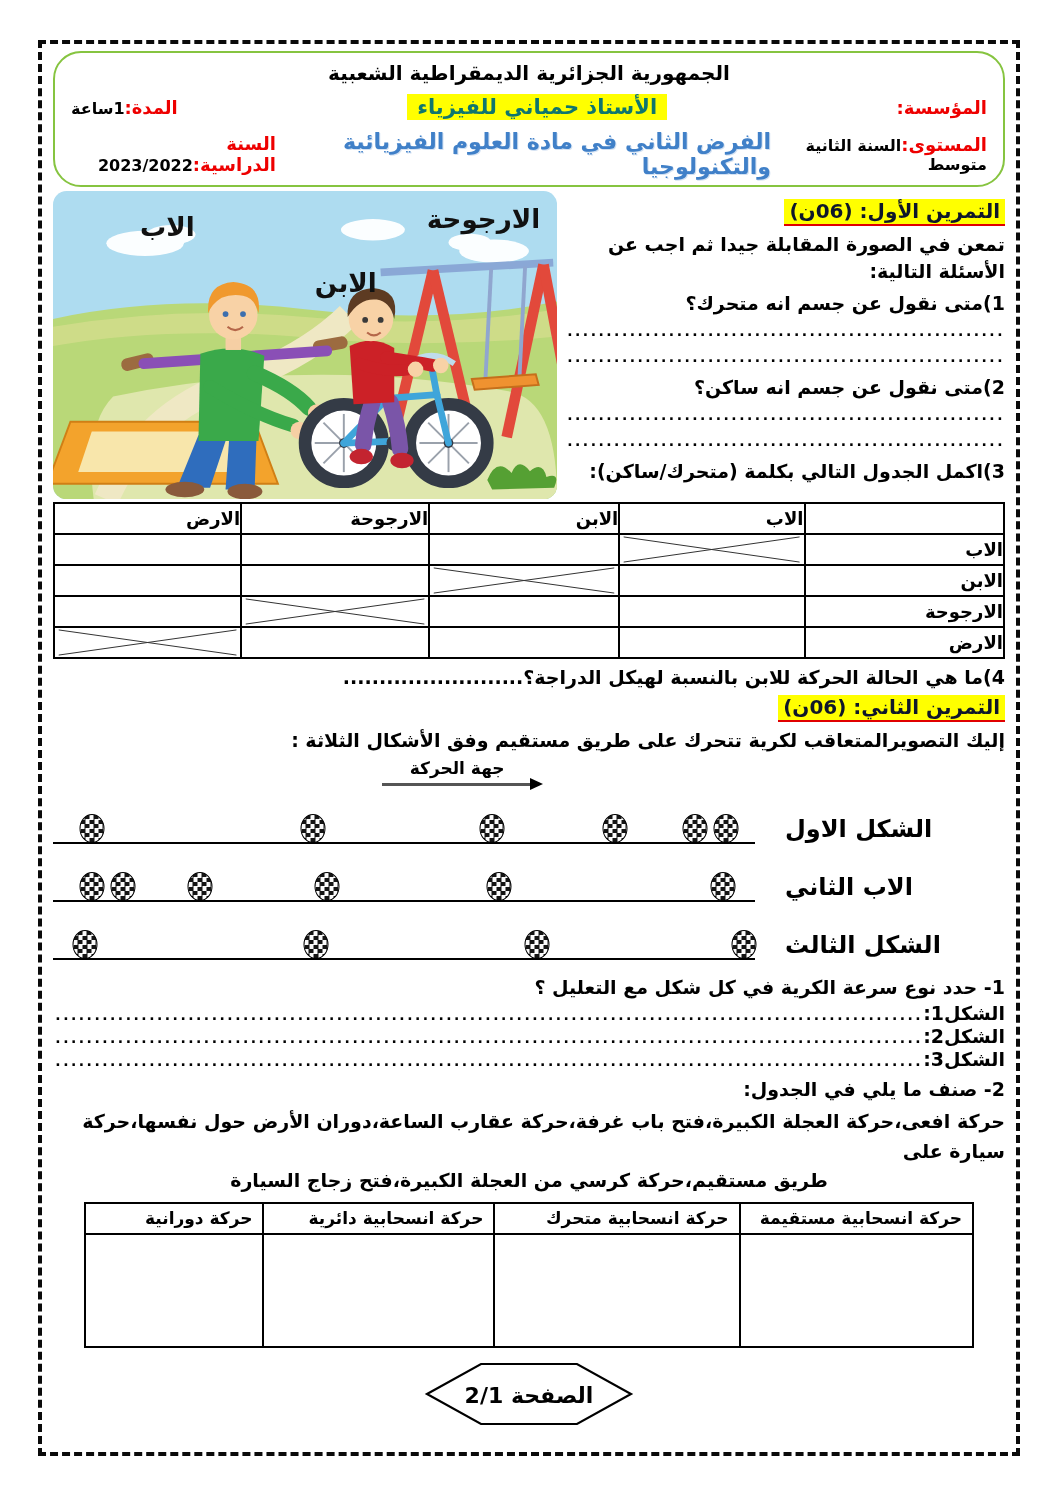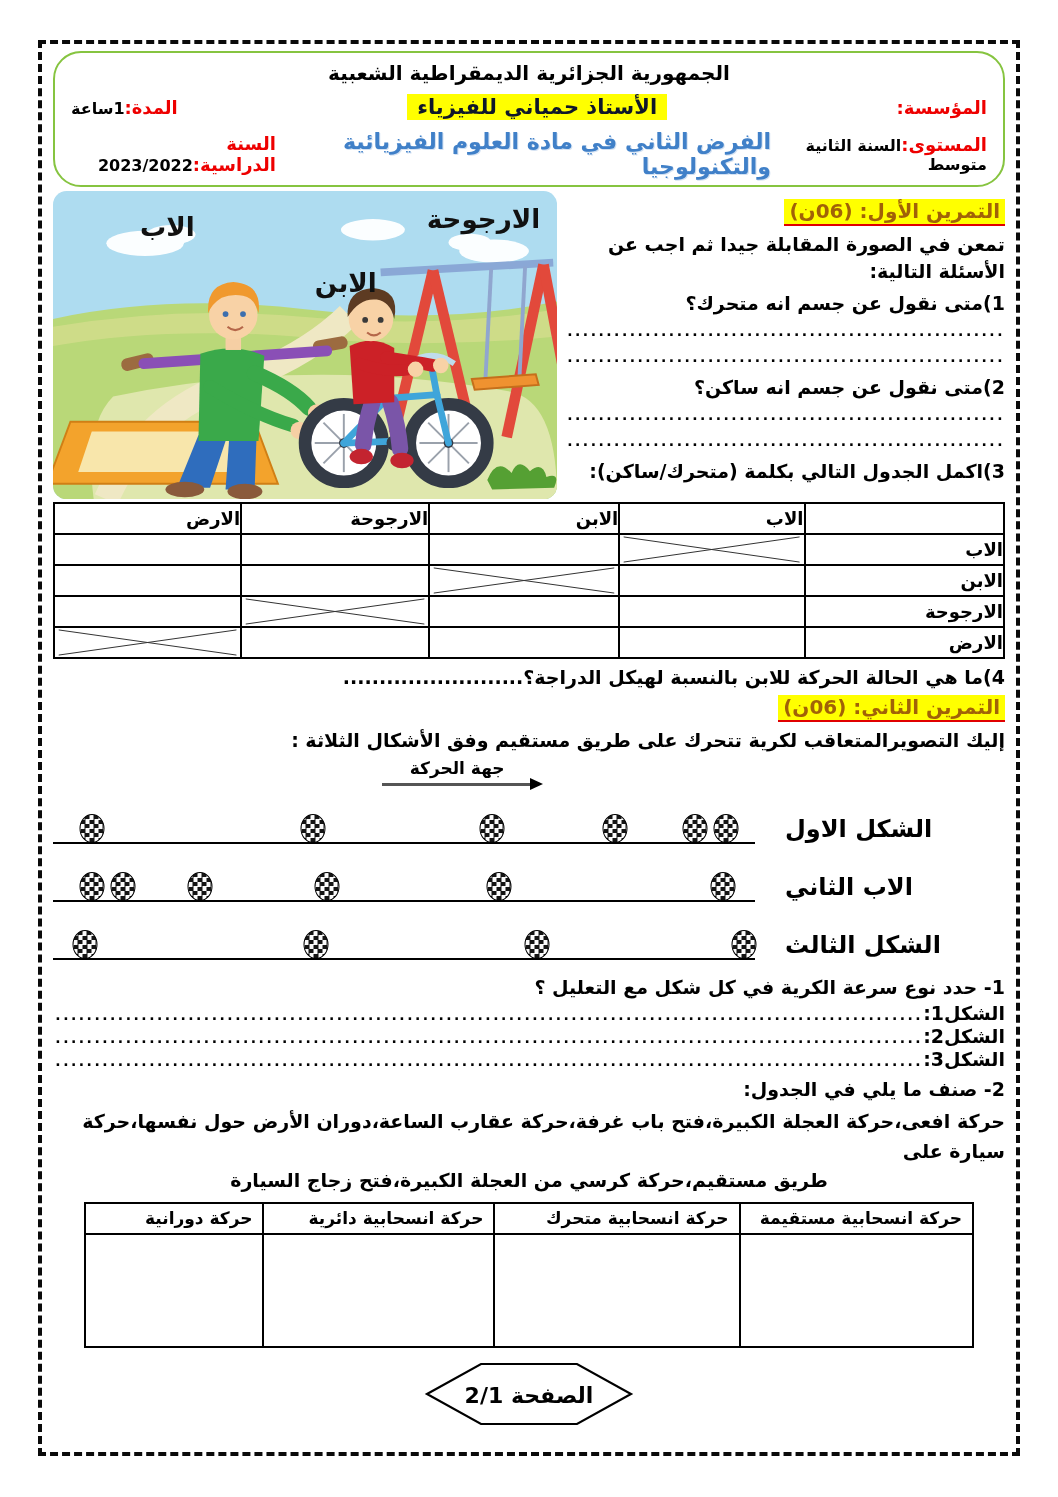--- a/index.html
+++ b/index.html
@@ -15,30 +15,30 @@
   
   .header-box {
     border:2.5px solid #86c440; border-radius:28px;
     padding:8px 16px 10px; height:136px; margin-top:2px;
   }
   .republic { text-align:center; font-weight:bold; font-size:20px; }
   .hrow { display:flex; align-items:center; justify-content:space-between; margin-top:9px; }
   .red-label { color:#ee0000; font-weight:bold; font-size:18px; }
   .black-val { font-weight:bold; font-size:16px; }
   .teacher-hl {
-    background:#ffff00; color:#0f172a; font-weight:bold; font-size:21px;
+    background:#ffff00; color:#0f766e; font-weight:bold; font-size:21px;
     padding:1px 10px;
   }
   .exam-title {
     color:#4080c8; font-weight:bold; font-size:22px;
     text-shadow:1px 1px 0 #d3e1f2;
   }
   
   .ex-title {
-    display:inline-block; background:#ffff00; color:#a16207; font-weight:bold;
+    display:inline-block; background:#ffff00; color:#0f172a; font-weight:bold;
     font-size:20px; border-bottom:2.5px solid #e00000; padding:0 5px 1px;
   }
   .title-row { margin-top:8px; }
   
   .ex1-body { display:flex; gap:10px; margin-top:4px; }
   .qcol { width:46%; }
   .imgcol { width:54%; }
   .q { font-weight:bold; font-size:19px; margin-top:5px; line-height:27px; }
   .dots {
     height:24px; line-height:24px; overflow:hidden; white-space:nowrap;

